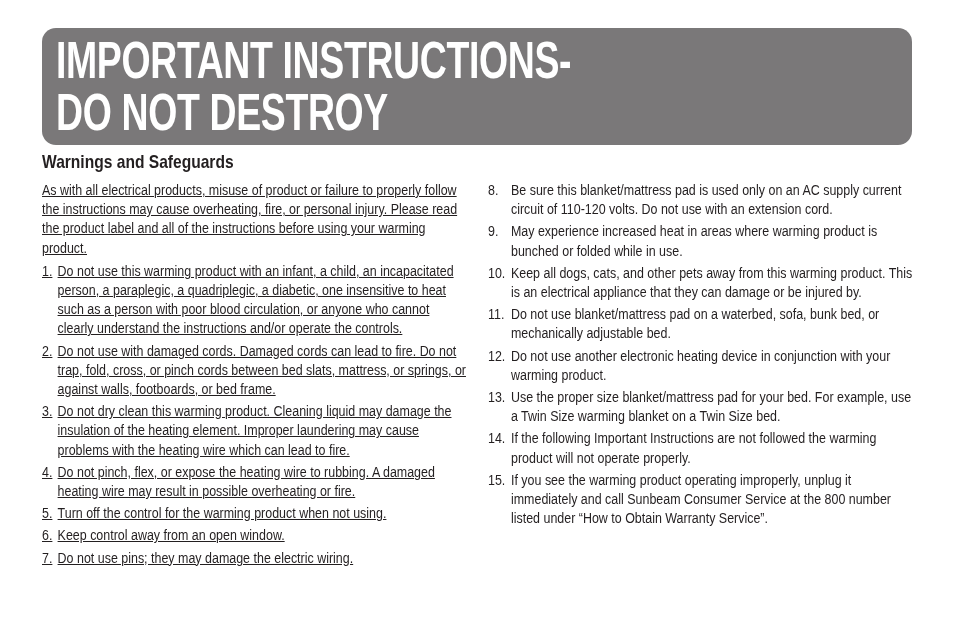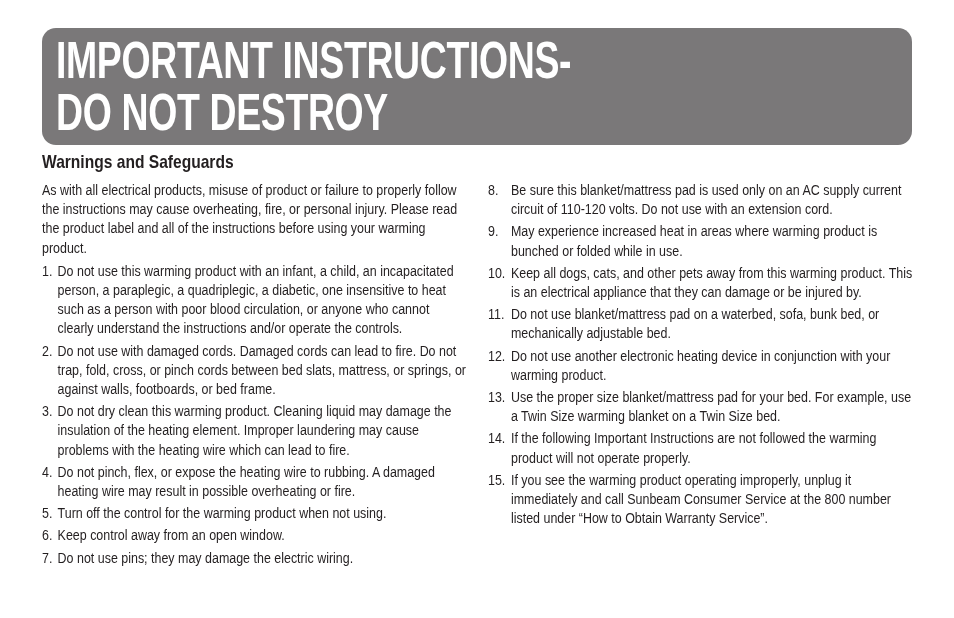--- a/index.html
+++ b/index.html
@@ -48,21 +48,21 @@
       transform: scaleX(0.82);
       transform-origin: left center;
       white-space: nowrap;
     }
     .col {
       position: absolute;
       top: 180px;
       font-size: 15.2px;
       line-height: 19.2px;
     }
-    .col-left { left: 42px; width: 520px; }
+    .col-left { left: 42px; width: 520px; text-decoration: underline; }
     .col-right { left: 488px; width: 520px; }
     .col-inner {
       transform: scaleX(0.82);
       transform-origin: left top;
     }
     .intro {
       margin: 0 0 4px 0;
     }
     .item {
       display: flex;

